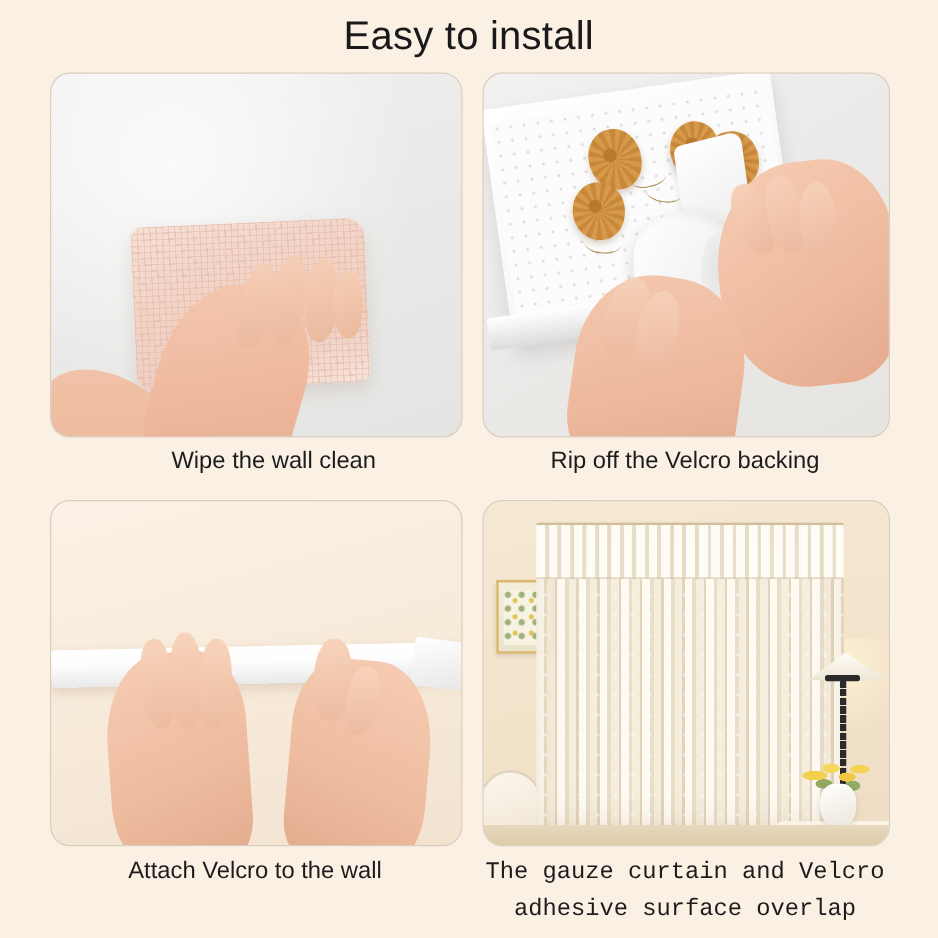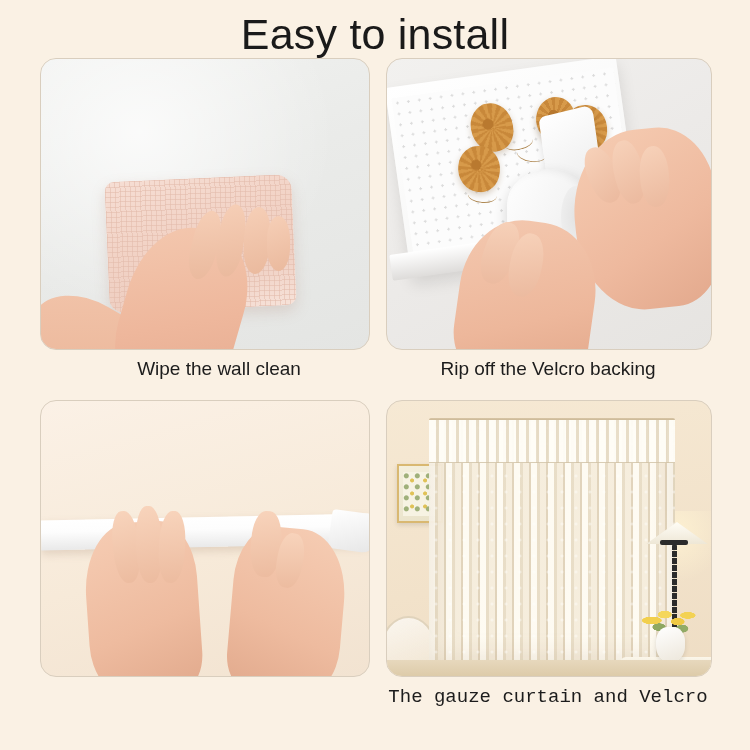--- a/index.html
+++ b/index.html
@@ -7,21 +7,21 @@
     width:750px;height:750px;
     background:#faf1e4;
     font-family:"Liberation Sans","DejaVu Sans",sans-serif;
     overflow:hidden;
   }
   .page{position:relative;width:750px;height:750px;}
 
   .title{
     position:absolute;left:0;top:10px;width:750px;
     text-align:center;
-    font-size:43px;font-weight:400;color:#1a1a1a;
+    font-size:32px;font-weight:400;color:#1a1a1a;
     letter-spacing:.2px;
   }
 
   .grid{position:absolute;left:0;top:58px;width:750px;}
   .cell{position:absolute;}
 
   .photo{
     position:absolute;left:0;top:0;width:100%;height:100%;
     border:1px solid #d9cebe;
     border-radius:16px;
@@ -320,36 +320,38 @@
         <div class="handL"></div>
         <div class="handR"></div>
         <div class="fgr a1"></div>
         <div class="fgr a2"></div>
         <div class="fgr a3"></div>
         <div class="fgr b1"></div>
         <div class="fgr b2"></div>
       </div>
     </div>
     <div class="caption" style="left:40px;top:624px;width:328px;">
+      <div>Attach Velcro to the wall</div>
     </div>
 
     <div class="cell" style="left:386px;top:342px;width:324px;height:275px;">
       <div class="photo p4">
         <div class="frame"></div>
         <div class="chair"></div>
         <div class="lampglow"></div>
         <div class="rod"></div>
         <div class="curtain"></div>
         <div class="valance"></div>
         <div class="lampshade"></div>
         <div class="lampstem"></div>
         <div class="table"></div>
         <div class="tulips"></div>
         <div class="vase"></div>
         <div class="floor"></div>
       </div>
     </div>
     <div class="caption" style="left:386px;top:624px;width:324px;font-family:Liberation Mono, monospace;">
       <div>The gauze curtain and Velcro</div>
+      <div>adhesive surface overlap</div>
     </div>
 
   </div>
 </div>
 
 </body></html>

